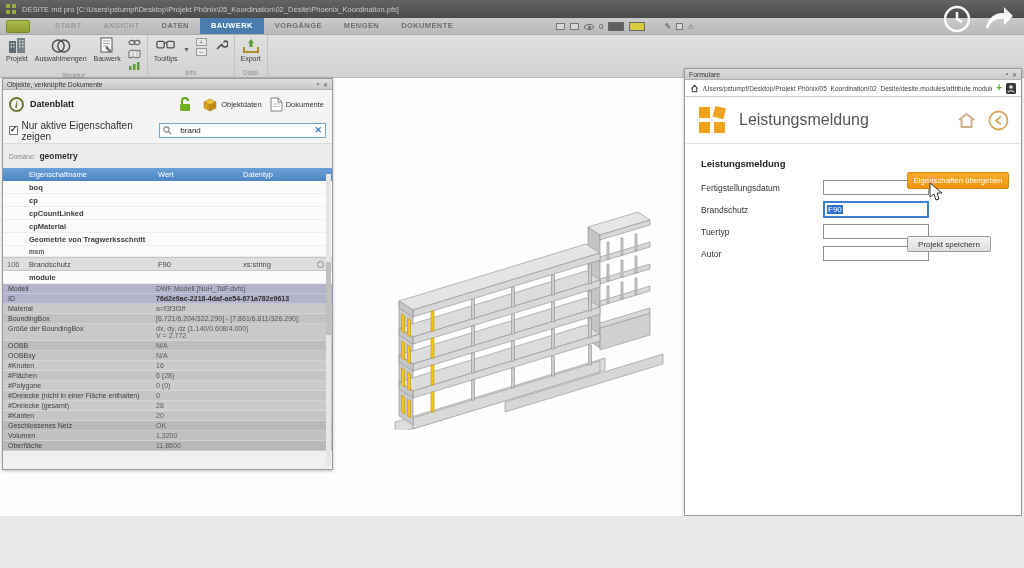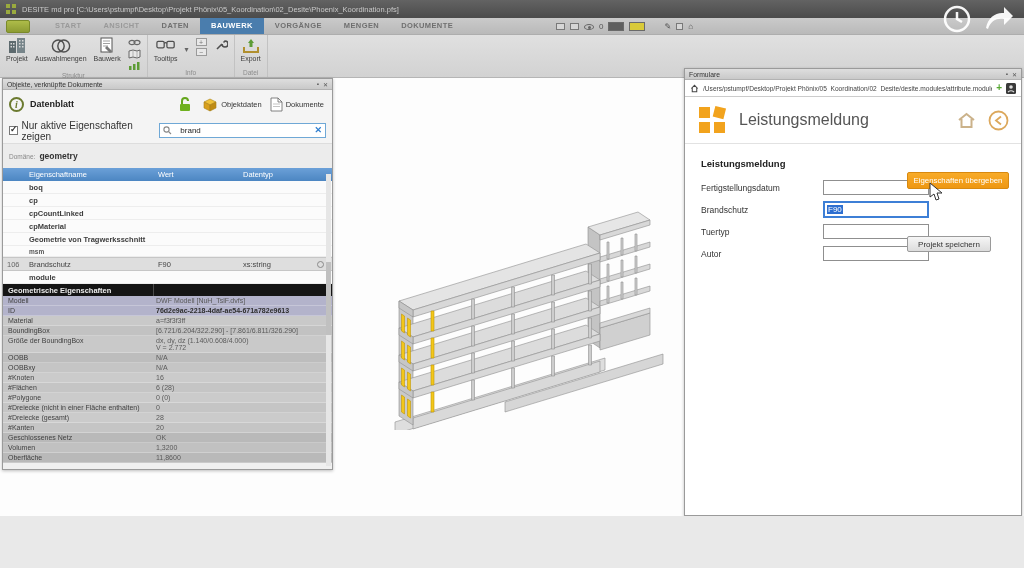--- a/index.html
+++ b/index.html
@@ -400,24 +400,20 @@
     <div class="grow">Geometrie von Tragwerksschnitt</div>
     <div class="grow small">msm</div>
     <div class="prow">
       <span class="num">106</span>
       <span class="c1">Brandschutz</span>
       <span class="c2">F90</span>
       <span class="c3">xs:string</span>
       <span class="radio"></span>
     </div>
     <div class="grow">module</div>
-    <div class="geo-head">
-      <span>Geometrische Eigenschaften</span>
-        <i></i>
-    </div>
     <div class="georow" style="background:#b3b3cb">
       <span class="gk">Modell</span>
         <span class="gv">DWF Modell [NuH_TslF.dvfs]</span>
       </div>
     <div class="georow" style="background:#b3b3cb">
       <span class="gk">ID</span>
         <span class="gv bold">76d2e9ac-2218-4daf-ae54-671a782e9613</span>
       </div>
     <div class="georow" style="background:#c9c9c9">
       <span class="gk">Material</span>

